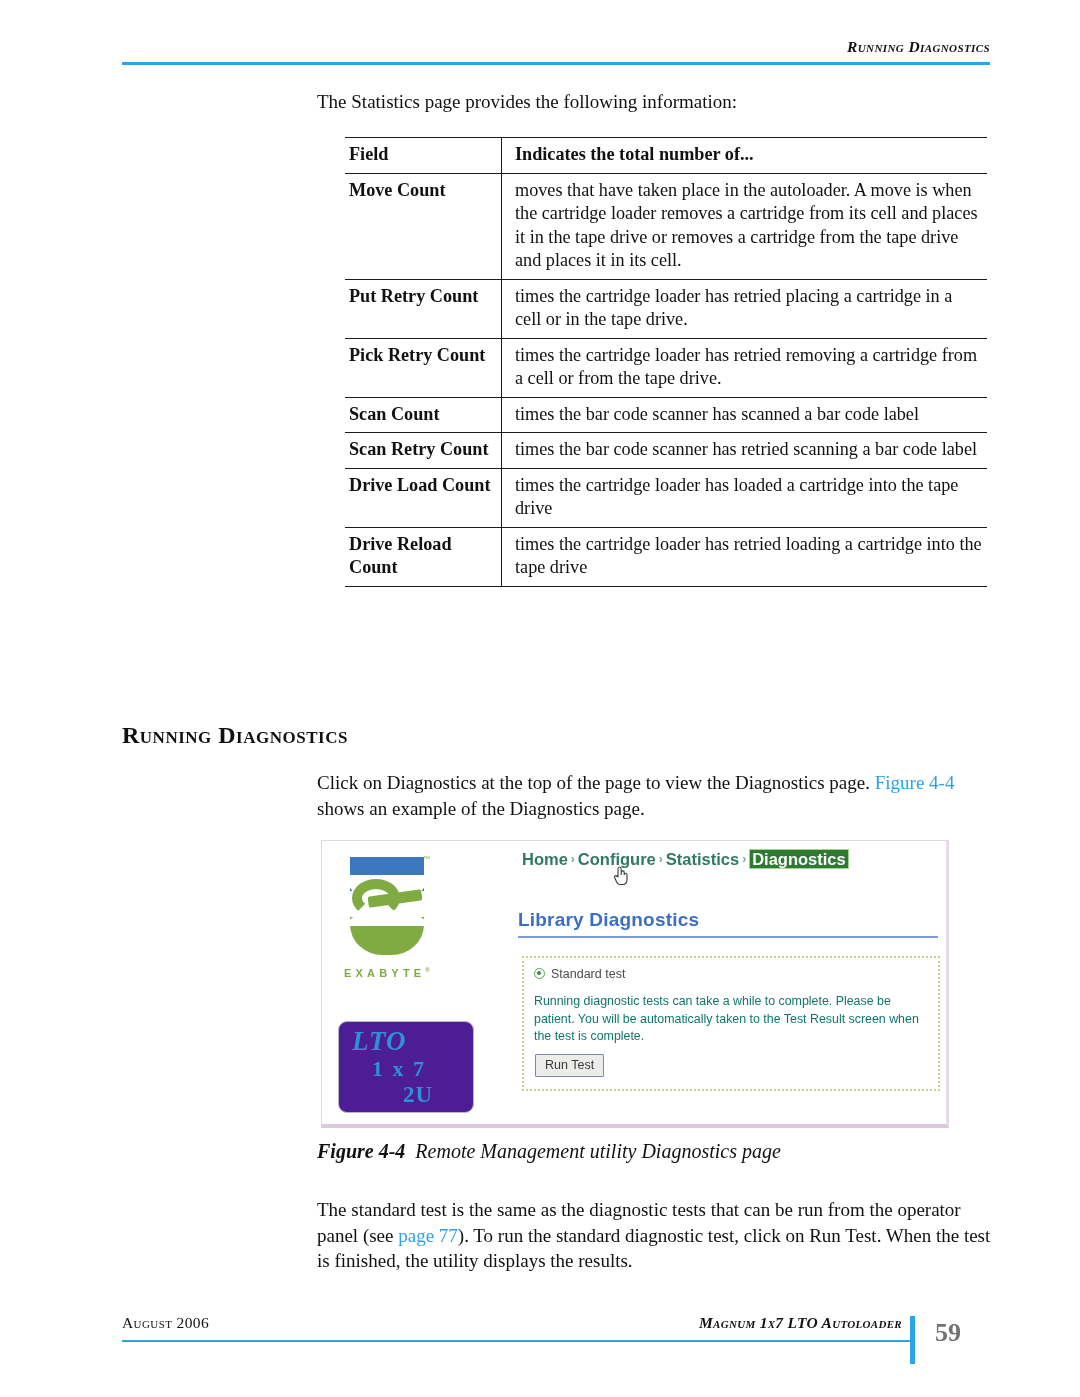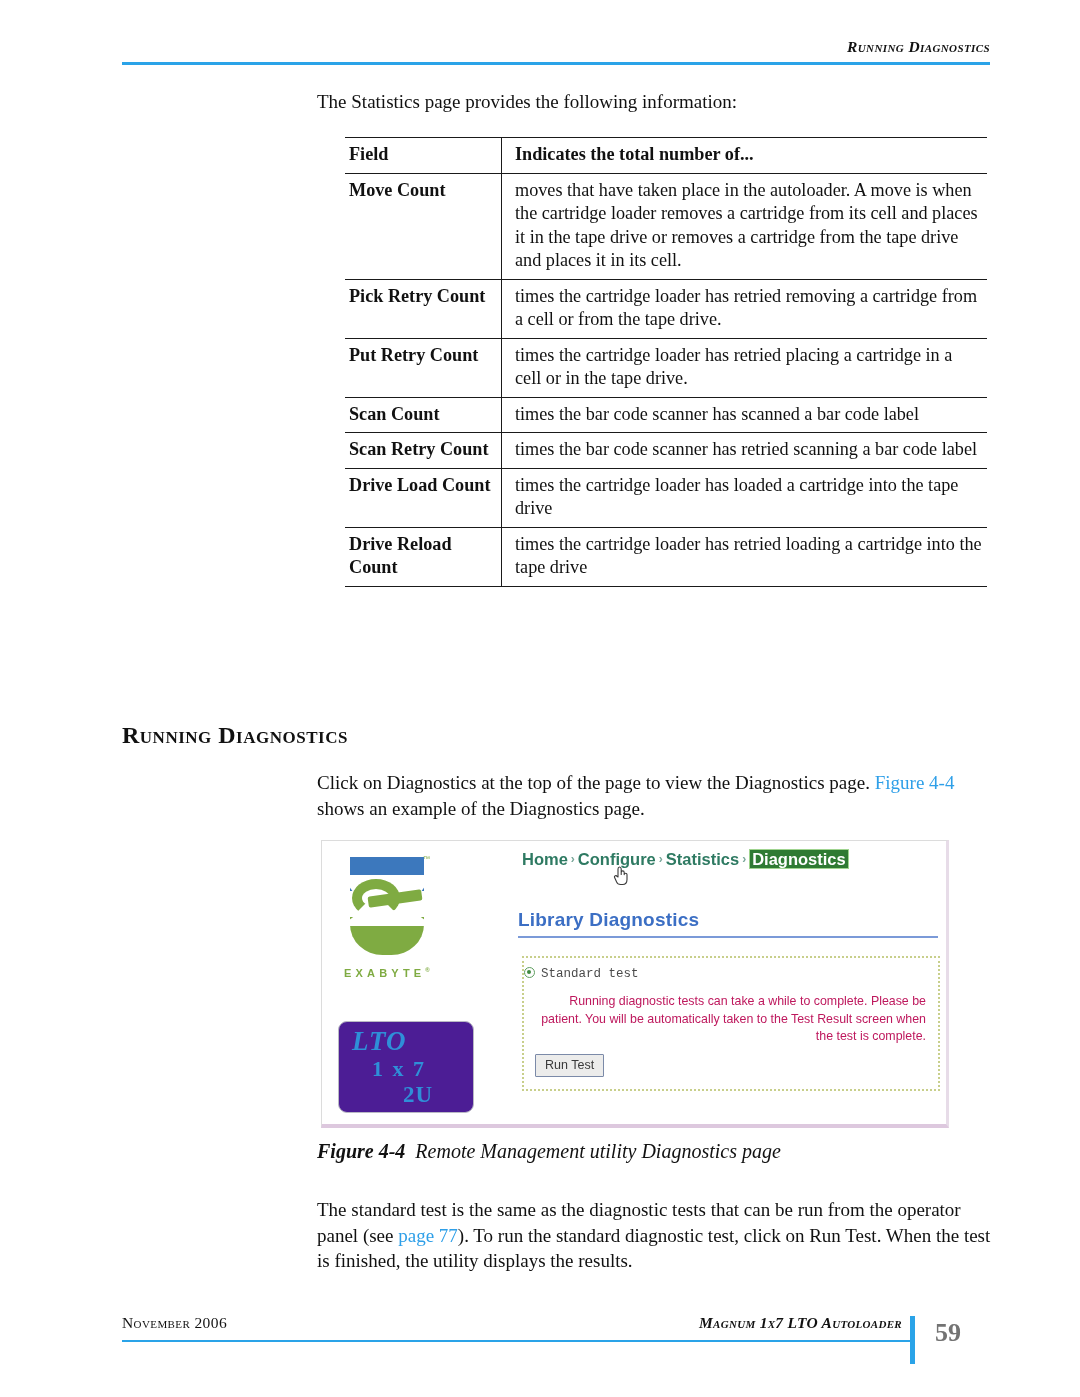--- a/index.html
+++ b/index.html
@@ -332,23 +332,23 @@
     left: 200px;
     top: 115px;
     width: 418px;
     height: 135px;
     border: 2px dotted #c8cf8b;
     background: #ffffff;
     box-sizing: border-box;
   }
   .radio-row {
     position: absolute;
-    left: 0;
+    left: 10px;
     top: 9px;
-    font-family: Liberation Mono, monospace;
+    font-family: Liberation Sans, sans-serif;
     font-size: 12.5px;
     color: #4a4a4a;
   }
   .radio-mark {
     display: inline-block;
     width: 11px;
     height: 11px;
     border: 1.4px solid #5f9e5f;
     border-radius: 50%;
     background: #fdfdfd;
@@ -368,22 +368,21 @@
     background: #3f8a3f;
   }
   .panel-text {
     position: absolute;
     left: 10px;
     top: 35px;
     width: 392px;
     font-family: "Liberation Sans", sans-serif;
     font-size: 12.4px;
     line-height: 17.5px;
-    color: #be185d;
-    text-align: right;
+    color: #0f766e;
   }
   .run-test-btn {
     position: absolute;
     left: 11px;
     top: 96px;
     padding: 3px 9px 4px 9px;
     border: 1.4px solid #7b8aa8;
     background: #ececeb;
     font-family: "Liberation Sans", sans-serif;
     font-size: 12.5px;
@@ -467,26 +466,26 @@
   <tbody>
     <tr class="head-row">
       <td class="col-field">Field</td>
       <td class="col-desc">Indicates the total number of...</td>
     </tr>
     <tr>
       <td class="col-field">Move Count</td>
       <td class="col-desc">moves that have taken place in the autoloader. A move is when the cartridge loader removes a cartridge from its cell and places it in the tape drive or removes a cartridge from the tape drive and places it in its cell.</td>
     </tr>
     <tr>
+      <td class="col-field">Put Retry Count</td>
+      <td class="col-desc">times the cartridge loader has retried placing a cartridge in a cell or in the tape drive.</td>
+    </tr>
+    <tr>
       <td class="col-field">Pick Retry Count</td>
       <td class="col-desc">times the cartridge loader has retried removing a cartridge from a cell or from the tape drive.</td>
-    </tr>
-    <tr>
-      <td class="col-field">Put Retry Count</td>
-      <td class="col-desc">times the cartridge loader has retried placing a cartridge in a cell or in the tape drive.</td>
     </tr>
     <tr>
       <td class="col-field">Scan Count</td>
       <td class="col-desc">times the bar code scanner has scanned a bar code label</td>
     </tr>
     <tr>
       <td class="col-field">Scan Retry Count</td>
       <td class="col-desc">times the bar code scanner has retried scanning a bar code label</td>
     </tr>
     <tr>
@@ -547,15 +546,15 @@
   </div>
 
 </div>
 
 <div class="figure-caption"><span class="cap-num">Figure 4-4</span><span>Remote Management utility Diagnostics page</span></div>
 
 <div class="body-para" id="para-standard"><span>The standard test is the same as the diagnostic tests that can be run from the operator panel (see </span><a class="doc-link" href="#">page 77</a><span>). To run the standard diagnostic test, click on Run Test. When the test is finished, the utility displays the results.</span></div>
 
 <div class="footer-rule"></div>
 <div class="footer-bar"></div>
-<div class="footer-left">November 2006</div>
+<div class="footer-left">August 2006</div>
 <div class="footer-right">Magnum 1x7 LTO Autoloader</div>
 <div class="footer-pageno">59</div>
 
 </body></html>

